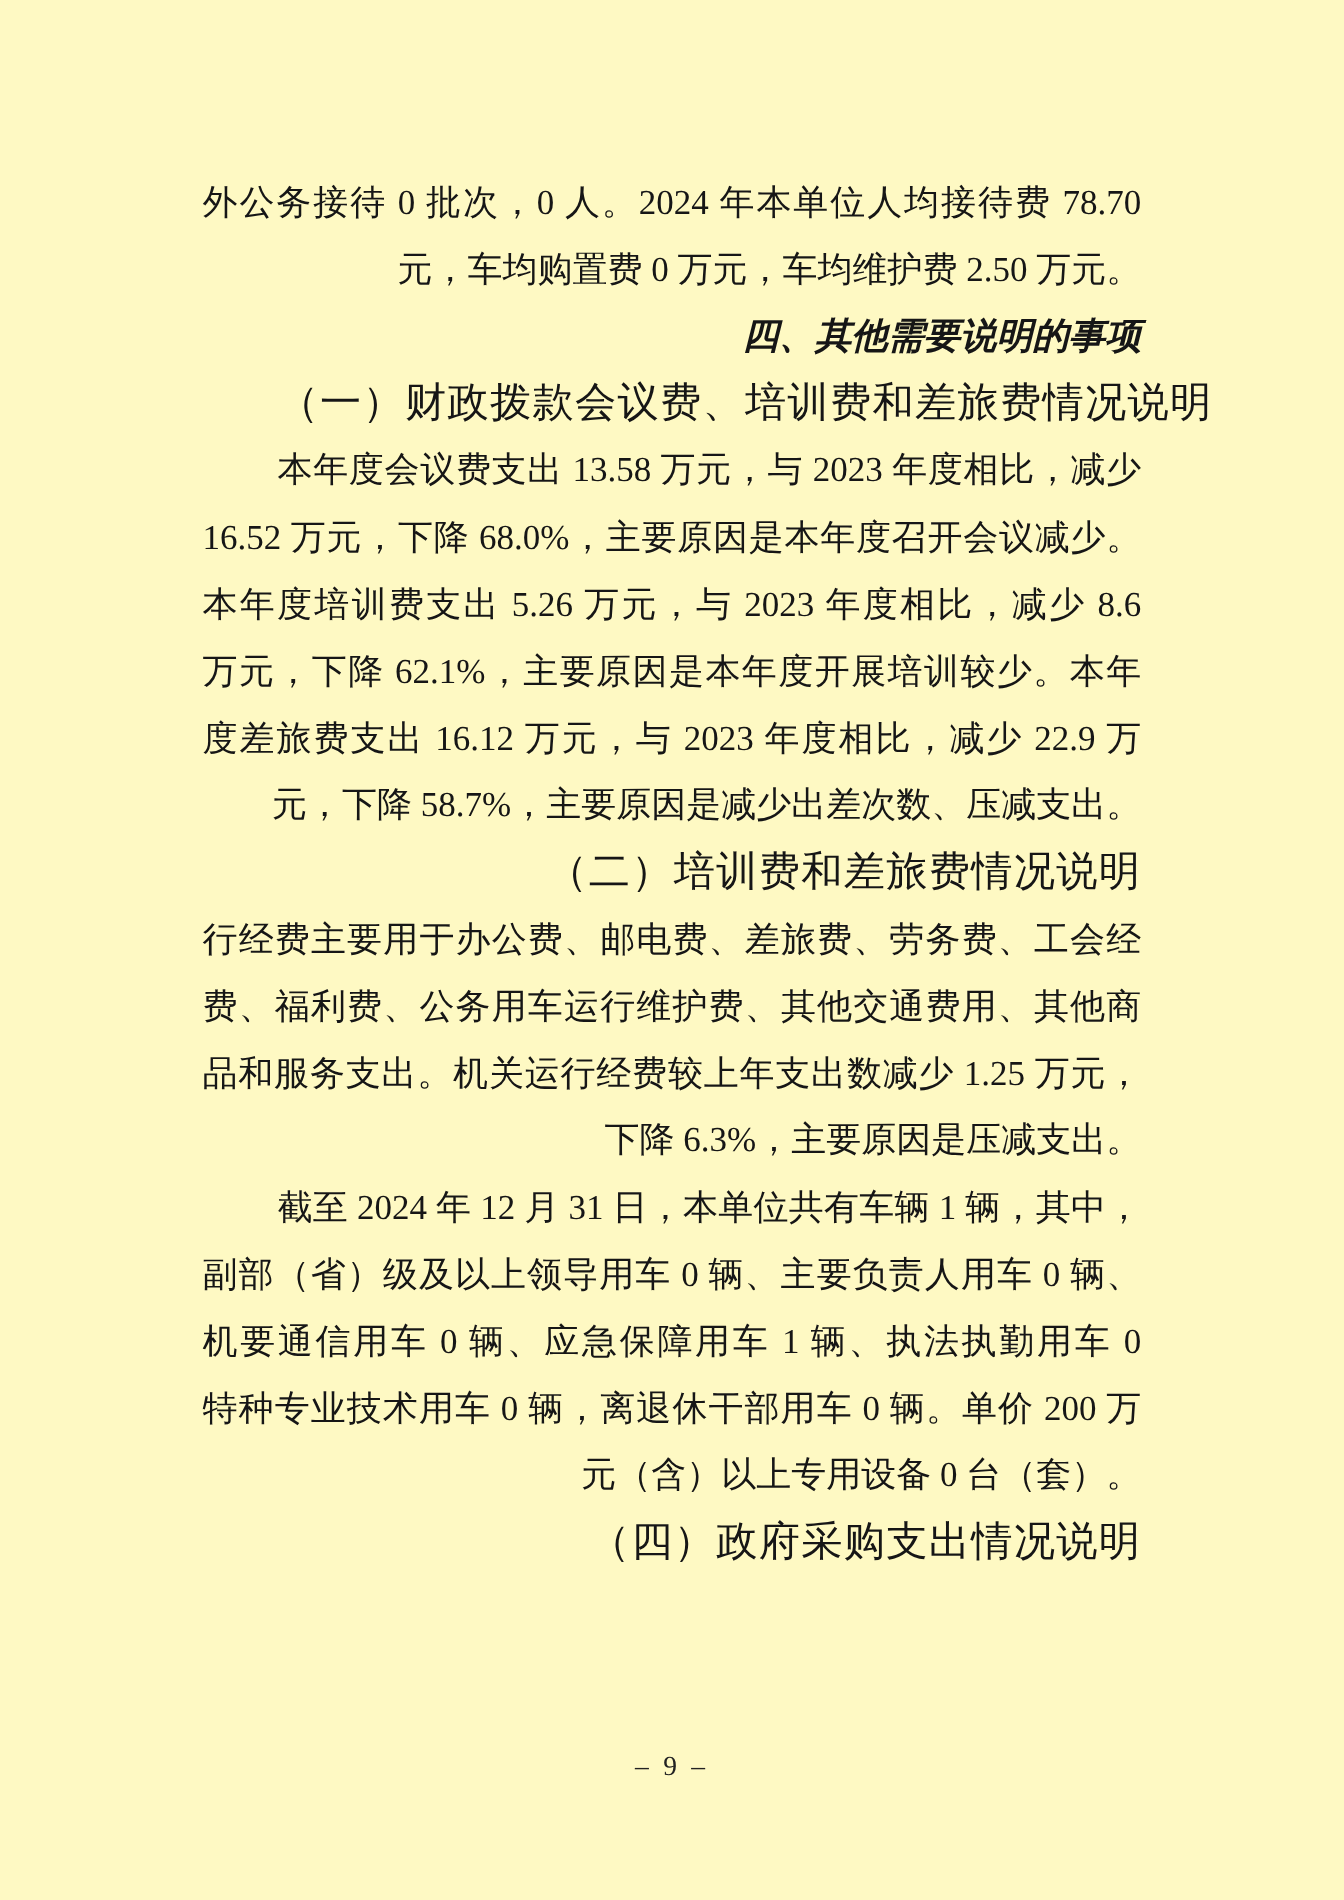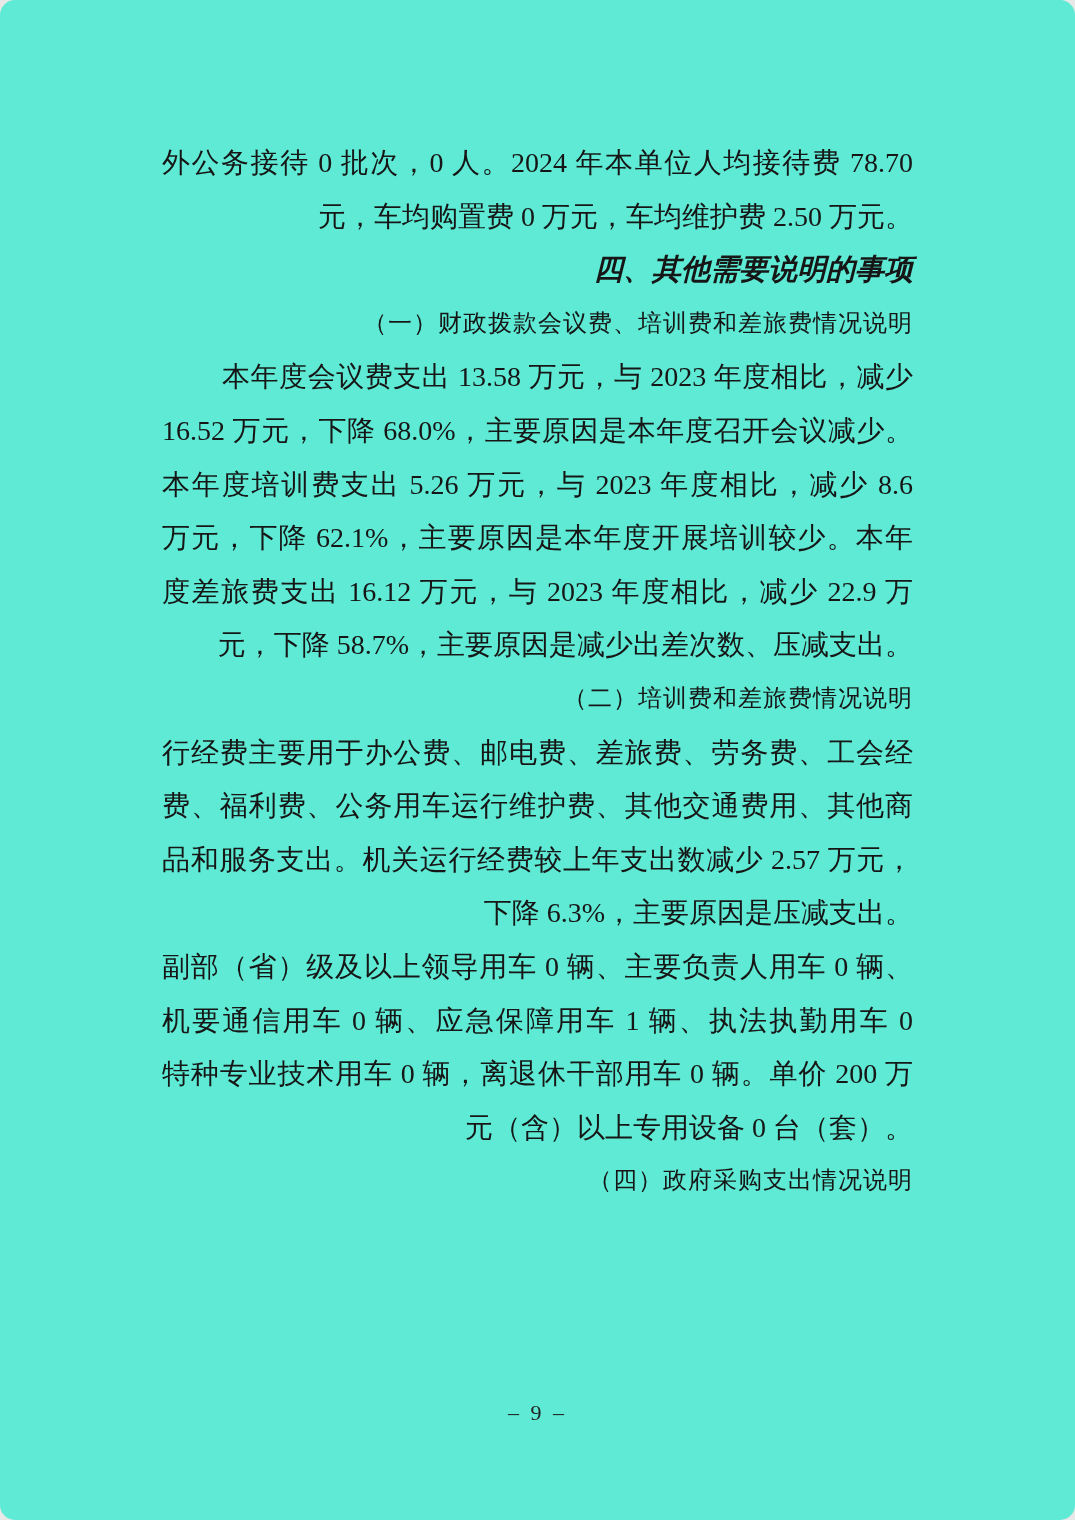--- a/index.html
+++ b/index.html
@@ -1,24 +1,23 @@
 <!DOCTYPE html>
 <html><head>
 <meta charset="utf-8">
 <style>
   html,body{margin:0;padding:0;background:#e8e8e8;}
   .page{
     position:relative;
     width:1075px;height:1520px;
     margin:0 auto;
-    background:#5eead4;
+    background:#fef9c3;
     color:#161616;
     font-family:"Liberation Serif", serif;
     overflow:hidden;
-    border-radius:15px;
   }
   .content{
     position:absolute;
     left:162px;
     top:136px;
     width:751px;
   }
   .line{
     font-size:28px;
     line-height:53.6px;
@@ -35,21 +34,21 @@
     overflow:hidden;
   }
   .line.ind{ text-indent:60px; }
   .line.heading{
     font-family:"Liberation Sans", sans-serif;
     font-weight:700;
     font-size:29px;
     font-style:italic;
   }
   .line.subheading{
-    font-size:24px;
+    font-size:33px;
     letter-spacing:1px;
   }
   .footer{
     position:absolute;
     left:0;right:0;
     top:1400px;
     text-align:center;
     font-size:22px;
     letter-spacing:3px;
     color:#222;
@@ -66,22 +65,23 @@
       <div class="line subheading ind">（一）财政拨款会议费、培训费和差旅费情况说明</div>
       <div class="line body ind fill">本年度会议费支出 13.58 万元，与 2023 年度相比，减少</div>
       <div class="line body fill">16.52 万元，下降 68.0%，主要原因是本年度召开会议减少。</div>
       <div class="line body fill">本年度培训费支出 5.26 万元，与 2023 年度相比，减少 8.6</div>
       <div class="line body fill">万元，下降 62.1%，主要原因是本年度开展培训较少。本年</div>
       <div class="line body fill">度差旅费支出 16.12 万元，与 2023 年度相比，减少 22.9 万</div>
       <div class="line body">元，下降 58.7%，主要原因是减少出差次数、压减支出。</div>
       <div class="line subheading ind">（二）培训费和差旅费情况说明</div>
       <div class="line body fill">行经费主要用于办公费、邮电费、差旅费、劳务费、工会经</div>
       <div class="line body fill">费、福利费、公务用车运行维护费、其他交通费用、其他商</div>
-      <div class="line body fill">品和服务支出。机关运行经费较上年支出数减少 2.57 万元，</div>
+      <div class="line body fill">品和服务支出。机关运行经费较上年支出数减少 1.25 万元，</div>
       <div class="line body">下降 6.3%，主要原因是压减支出。</div>
+      <div class="line body ind fill">截至 2024 年 12 月 31 日，本单位共有车辆 1 辆，其中，</div>
       <div class="line body fill">副部（省）级及以上领导用车 0 辆、主要负责人用车 0 辆、</div>
       <div class="line body fill">机要通信用车 0 辆、应急保障用车 1 辆、执法执勤用车 0 辆，</div>
       <div class="line body fill">特种专业技术用车 0 辆，离退休干部用车 0 辆。单价 200 万</div>
       <div class="line body">元（含）以上专用设备 0 台（套）。</div>
       <div class="line subheading ind">（四）政府采购支出情况说明</div>
     </div>
   <div class="footer">– 9 –</div>
 </div>
 
 </body></html>

